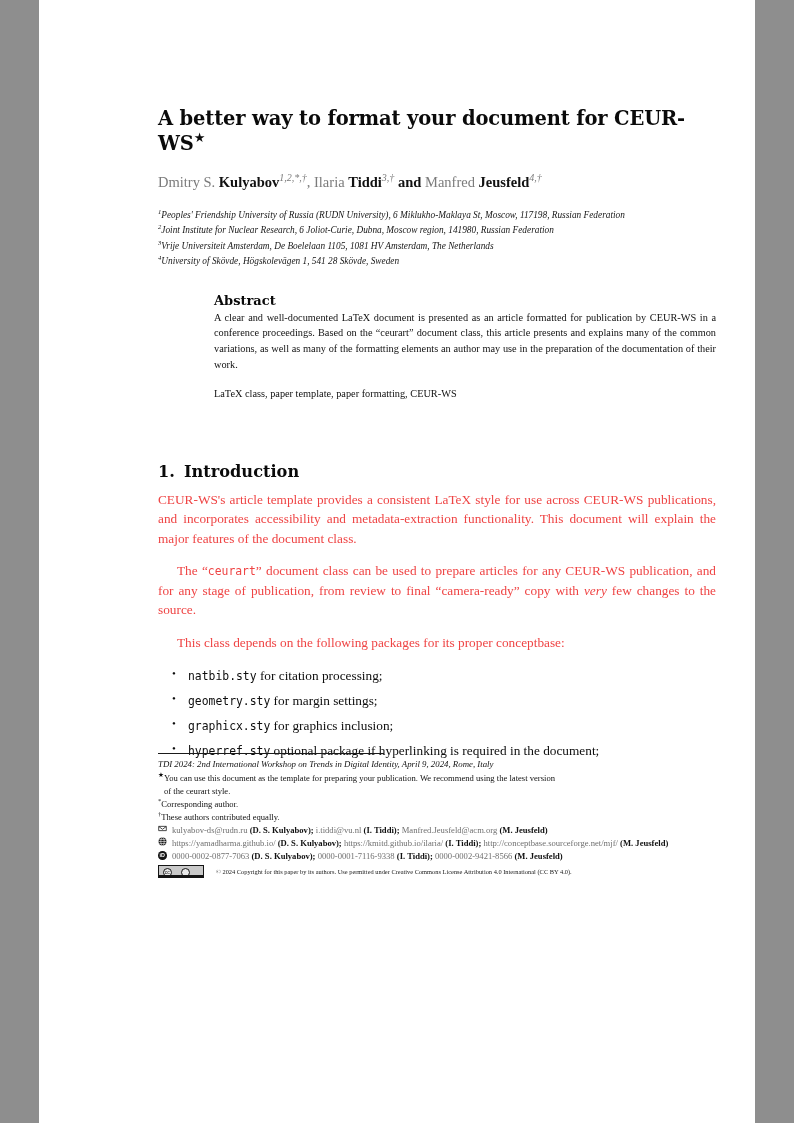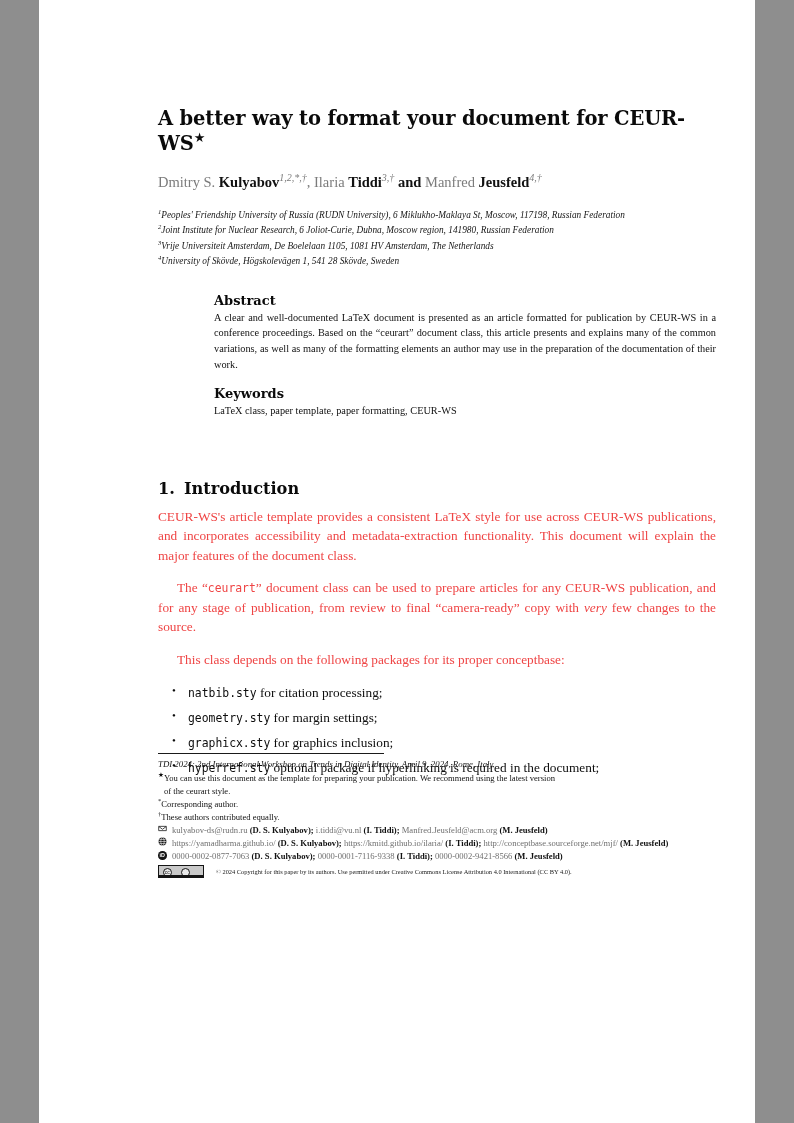--- a/index.html
+++ b/index.html
@@ -284,21 +284,20 @@
       <div class="affil"><sup>2</sup><span>Joint Institute for Nuclear Research, 6 Joliot-Curie, Dubna, Moscow region, 141980, Russian Federation</span></div>
       <div class="affil"><sup>3</sup><span>Vrije Universiteit Amsterdam, De Boelelaan 1105, 1081 HV Amsterdam, The Netherlands</span></div>
       <div class="affil"><sup>4</sup><span>University of Skövde, Högskolevägen 1, 541 28 Skövde, Sweden</span></div>
     </div>
 
     <div class="absblock">
       <div class="blockhead">Abstract</div>
       <div class="blockbody"><span>A clear and well-documented </span><span>LaTeX</span><span> document is presented as an article formatted for publication by CEUR-WS in a conference proceedings. Based on the “ceurart” document class, this article presents and explains many of the common variations, as well as many of the formatting elements an author may use in the preparation of the documentation of their work.</span></div>
 
       <div class="kwblock">
-        <div class="blockhead">Keywords</div>
         <div class="blockbody">LaTeX class, paper template, paper formatting, CEUR-WS</div>
       </div>
     </div>
 
     <div class="sechead"><span class="num">1.</span><span>Introduction</span></div>
 
     <p class="para"><span>CEUR-WS's article template provides a consistent </span><span>LaTeX</span><span> style for use across CEUR-WS publications, and incorporates accessibility and metadata-extraction functionality. This document will explain the major features of the document class.</span></p>
 
 
     <p class="para indent"><span>The “</span><span class="mono">ceurart</span><span>” document class can be used to prepare articles for any CEUR-WS publication, and for any stage of publication, from review to final “camera-ready” copy with </span><span class="ital">very</span><span> few changes to the source.</span></p>

